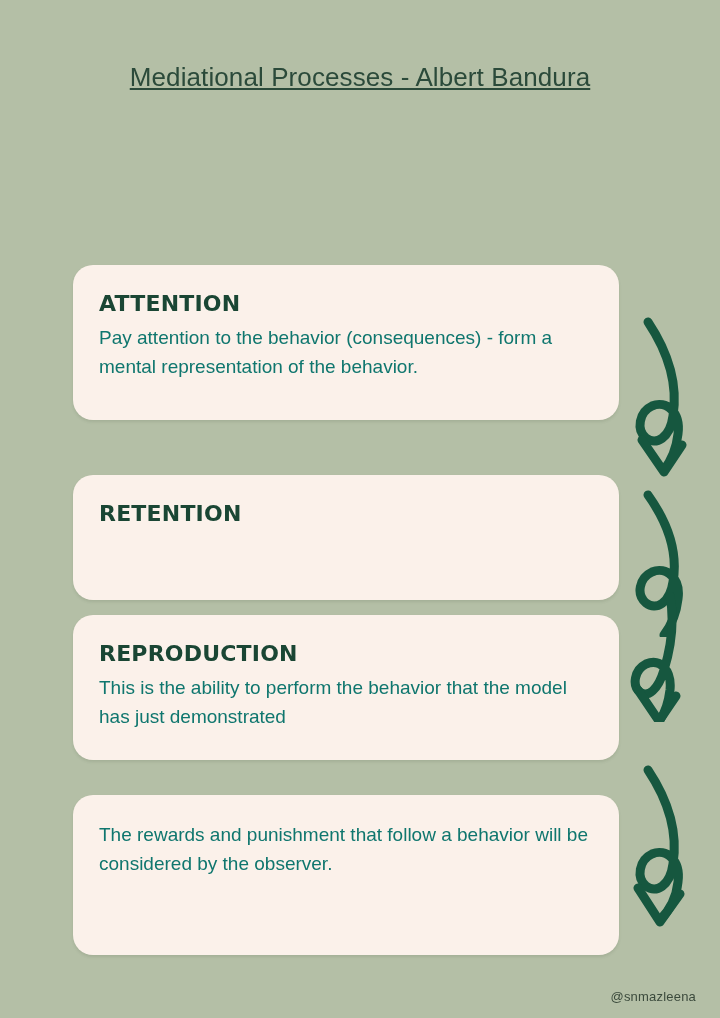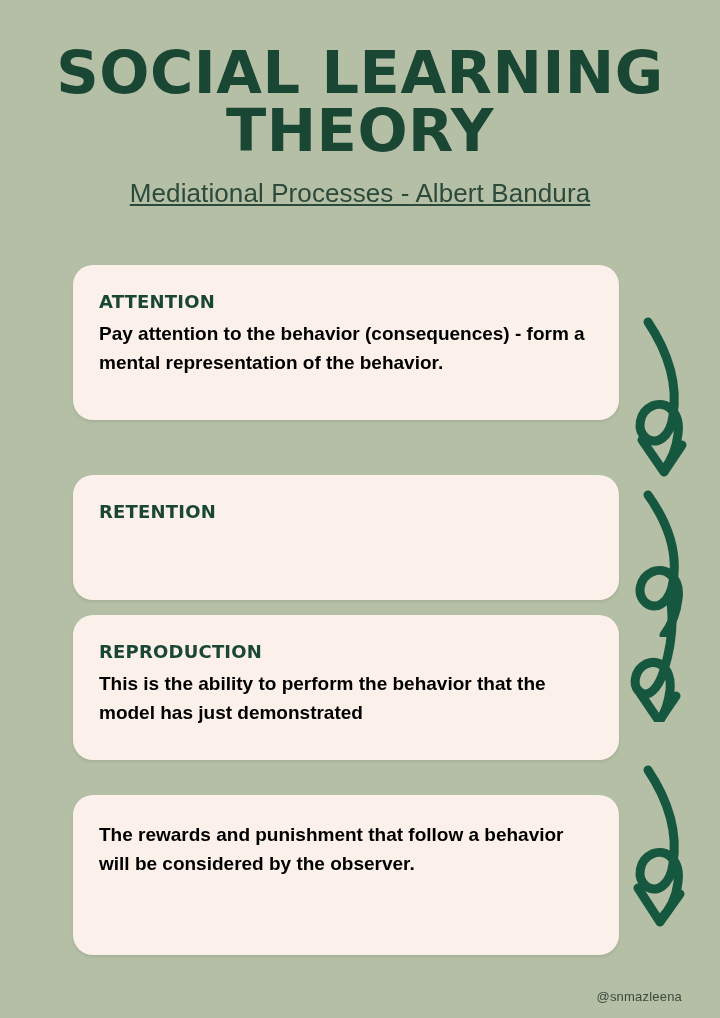--- a/index.html
+++ b/index.html
@@ -68,30 +68,30 @@
   }
   .card-1 { top: 0px;   height: 155px; }
   .card-2 { top: 190px; height: 125px; margin-top: 20px; }
   .card-3 { top: 350px; height: 145px; }
   .card-4 { top: 530px; height: 160px; }
 
   .card-title {
     color: #1a4634;
     font-family: "DejaVu Sans", sans-serif;
     font-weight: 700;
-    font-size: 18px;
+    font-size: 22px;
     letter-spacing: 0.2px;
     margin: 0 0 8px 0;
     text-transform: uppercase;
   }
   .card-4 .card-title { margin-bottom: 16px; }
   .card-body {
-    color: #000000;
+    color: #0f766e;
     font-family: "Liberation Sans", sans-serif;
-    font-weight: 700;
+    font-weight: 400;
     font-size: 19px;
     line-height: 1.52;
     margin: 0;
     max-width: 500px;
   }
 
   
   .arrow {
     position: absolute;
     width: 72px;
@@ -102,38 +102,34 @@
   .arrow-1 { left: 626px; top: 312px; }
   .arrow-2 { left: 626px; top: 487px; }
   .arrow-3 { left: 626px; top: 592px; }
   .arrow-4 { left: 624px; top: 762px; }
   .arrow-2 { height: 150px; }
   .arrow-3 { width: 66px; height: 130px; }
 
   
   .signature {
     position: absolute;
-    right: 38px;
+    right: 24px;
     bottom: 14px;
     color: #3b4a3c;
     font-family: "Liberation Sans", sans-serif;
     font-size: 13px;
     letter-spacing: 0.2px;
   }
 </style>
 </head>
 <body>
 
 <div class="poster">
 
   <div class="header">
-    <h1 class="title">
-      <span>SOCIAL LEARNING</span><br>
-      <span>THEORY</span>
-    </h1>
     <p class="subtitle">Mediational Processes - Albert Bandura</p>
   </div>
 
   <div class="cards">
 
     <div class="card card-1">
       <h2 class="card-title">ATTENTION</h2>
       <p class="card-body">Pay attention to the behavior (consequences) - form a mental representation of the behavior.</p>
     </div>
 

